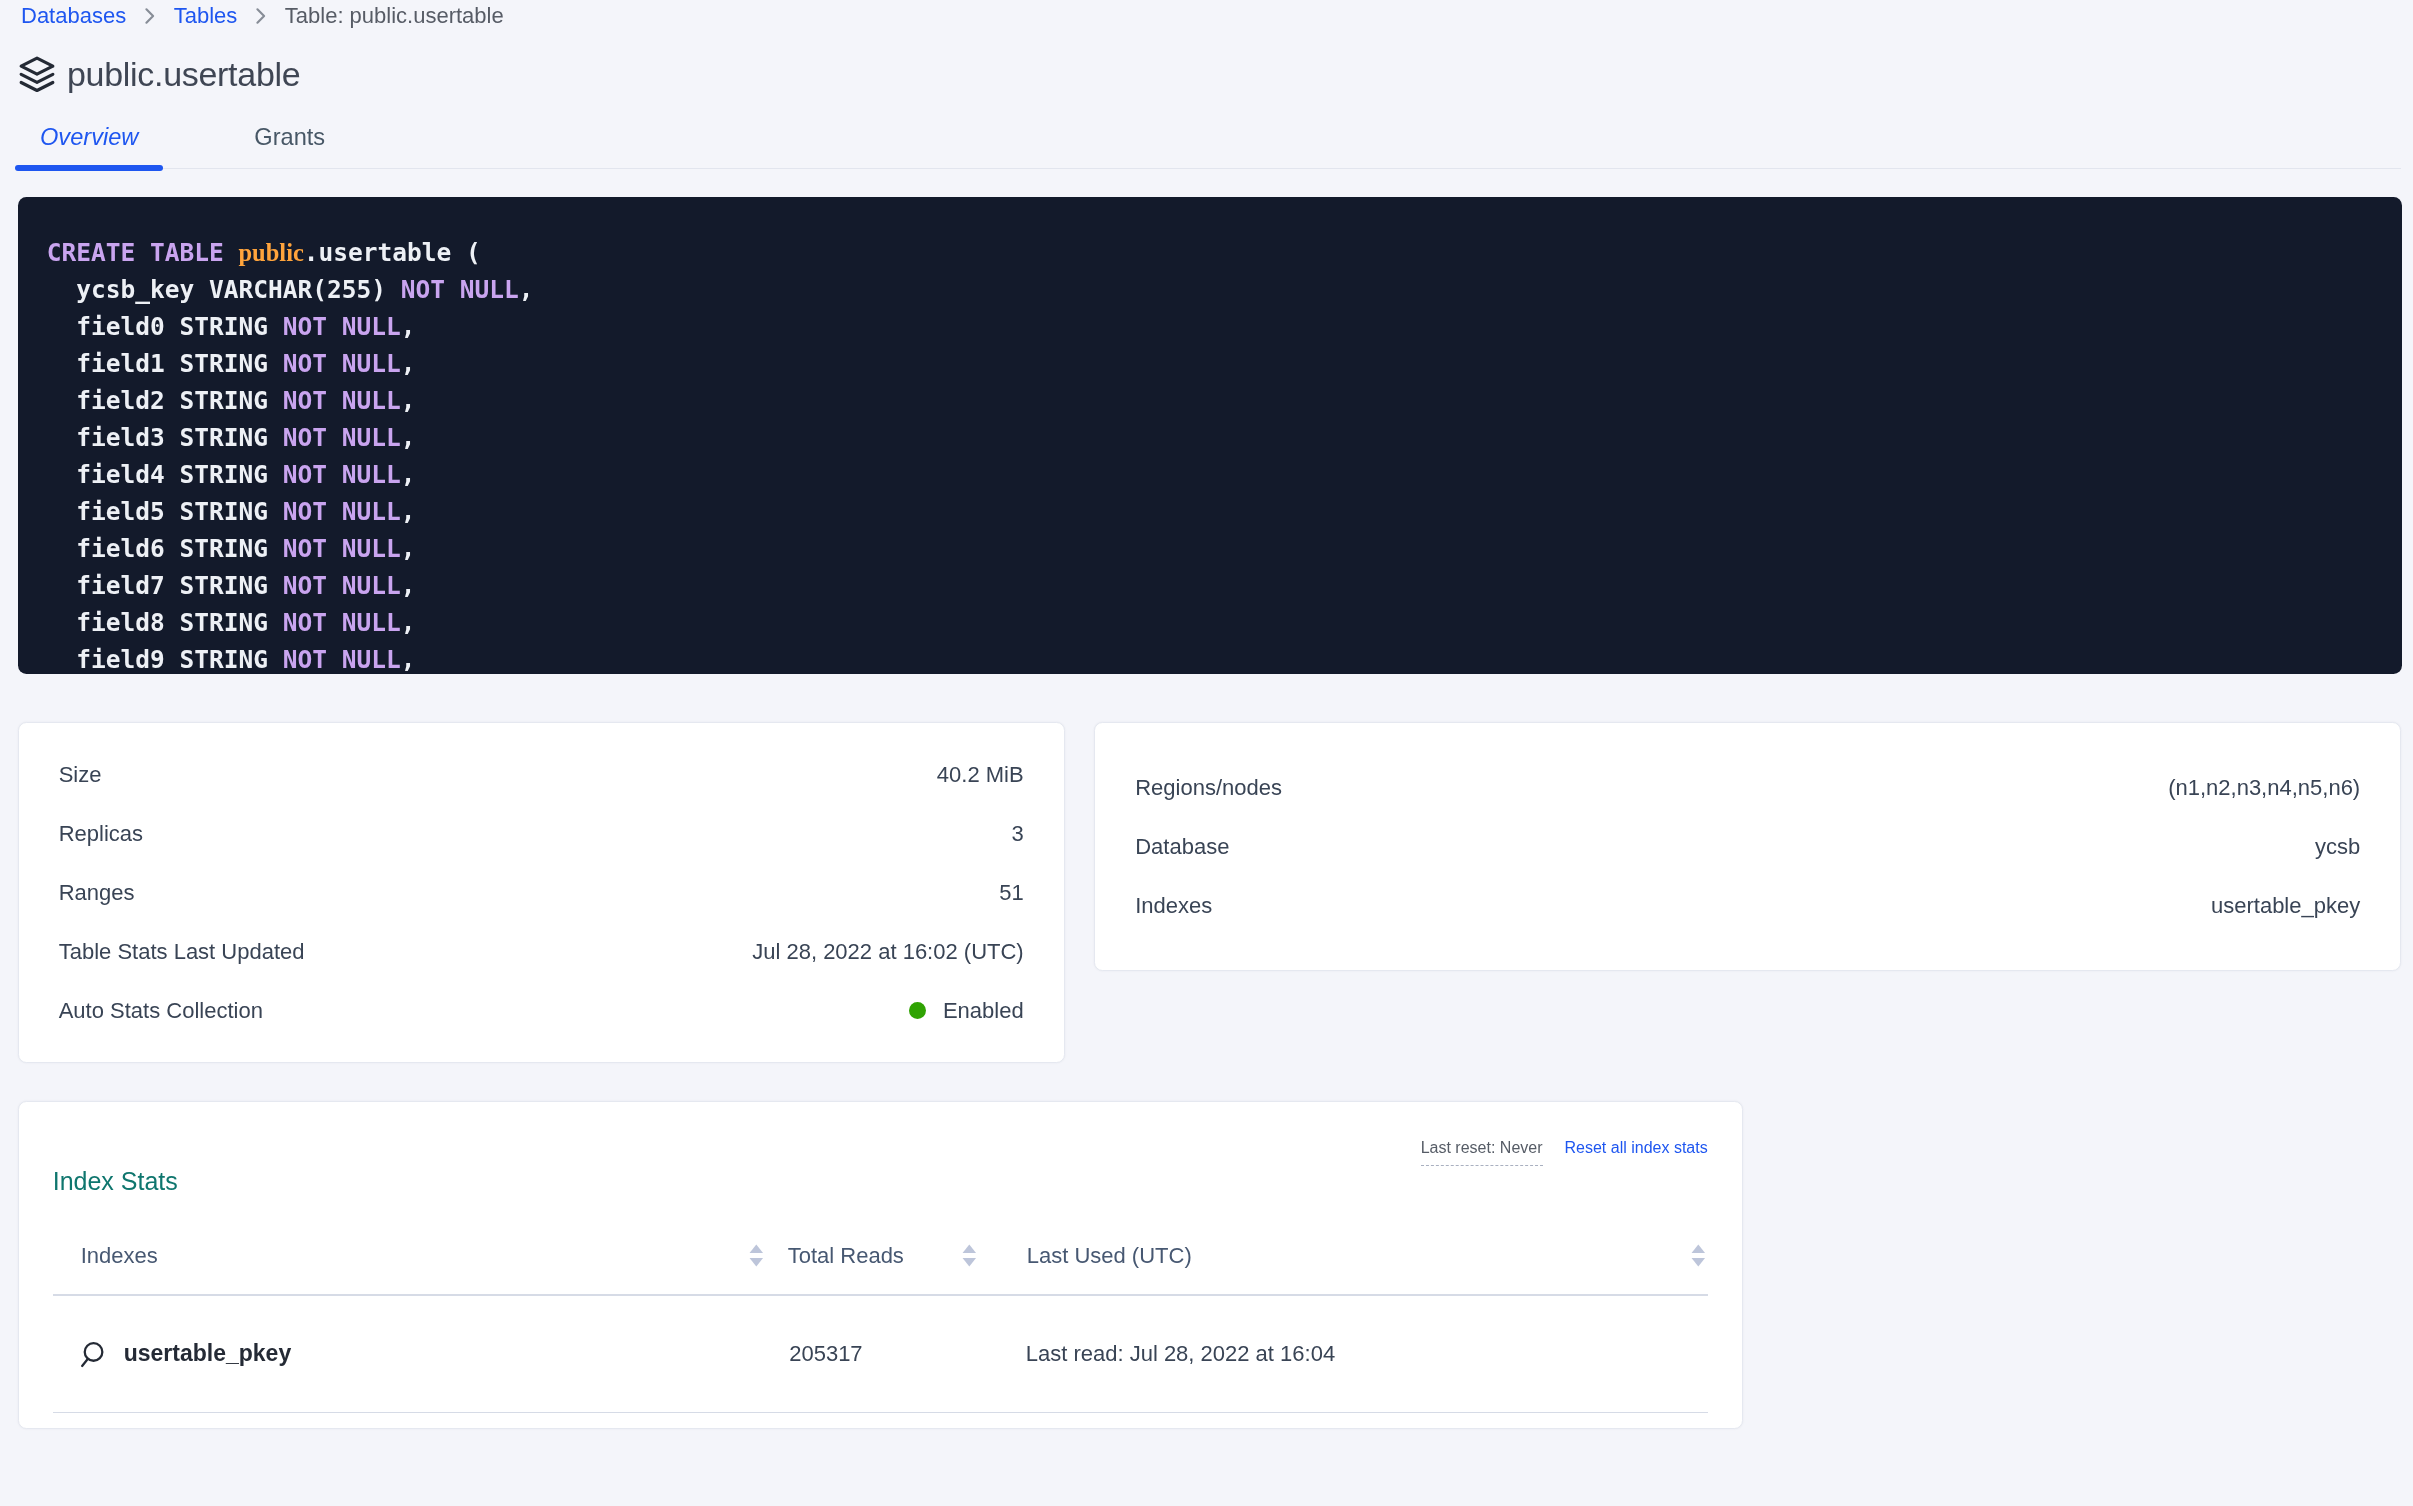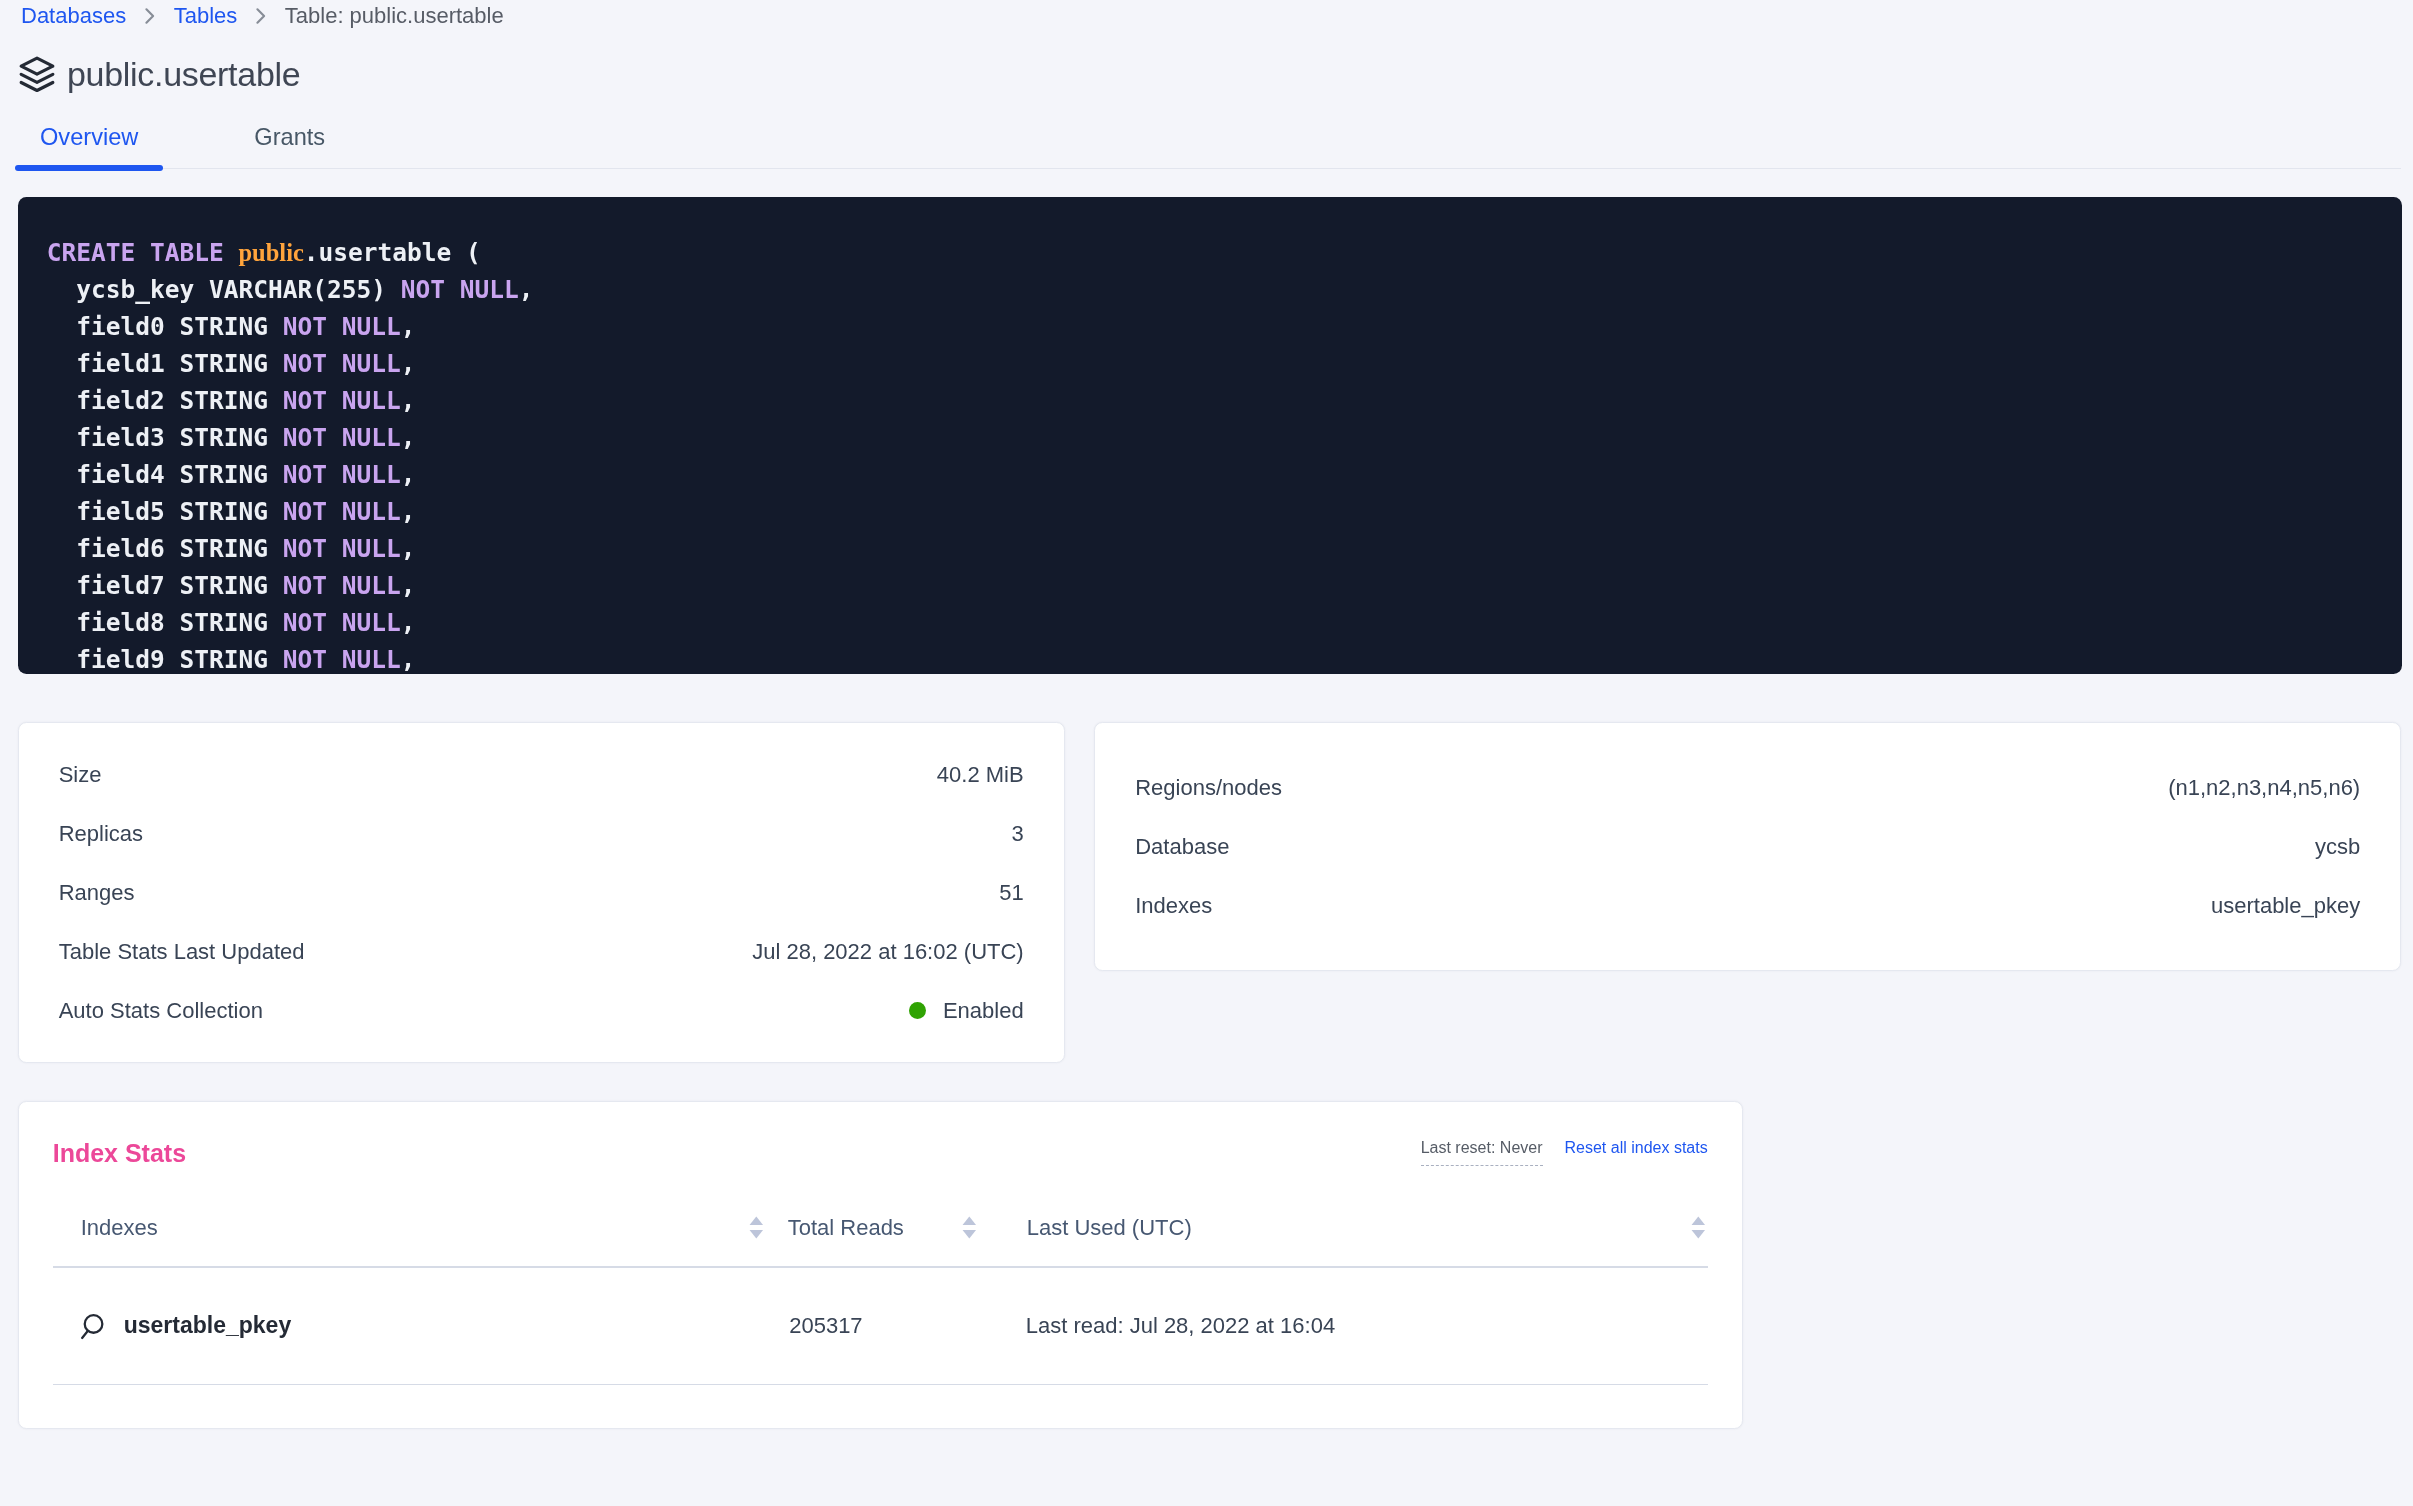--- a/index.html
+++ b/index.html
@@ -17,21 +17,21 @@
   .crumb-current { color:#575c66; }
   .crumb-sep { display:flex; align-items:center; }
 
   
   .title-row { display:flex; align-items:center; gap:10px; margin:25px 0 0 17px; }
   .page-title { font-size:34px; font-weight:500; color:#3f4654; letter-spacing:-0.3px; }
 
   
   .tabs { display:flex; margin:30px 11.8px 0 15px; border-bottom:1.7px solid #e2e5ee; }
   .tab { position:relative; font-size:23.6px; font-weight:500; color:#475766; padding:0 25px 17px; margin-right:66px; cursor:pointer; }
-  .tab.active { color:#1e56f0; }
+  .tab.active { color:#1e56f0;font-style:italic; }
   .tab.active::after { content:""; position:absolute; left:0; right:0; bottom:-2.5px; height:5.9px; border-radius:3.4px; background:#1e56f0; }
 
   
   .code-block {
     margin:28px 11.8px 0 17.7px;
     width:2384px; height:477px;
     background:#131a2b; border-radius:8.4px;
     padding:37px 25px 0 29px;
     overflow:hidden;
     font-family:"DejaVu Sans Mono", monospace;
@@ -48,21 +48,21 @@
   .card-left  { width:1047px; padding:22px 40px; }
   .card-right { flex:1; padding:35px 40px; }
   .stat-row { height:59px; display:flex; justify-content:space-between; align-items:center; font-size:22px; color:#394455; }
   .stat-label { white-space:nowrap; }
   .stat-value { white-space:nowrap; text-align:right; display:flex; align-items:center; }
   .status-dot { width:17px; height:17px; border-radius:50%; background:#30a303; display:inline-block; margin-right:17px; }
 
   
   .index-card { margin:38px 0 0 17.7px; width:1725px; height:328px; padding:37px 34px 0; }
   .index-header { display:flex; justify-content:space-between; align-items:flex-start; }
-  .index-title { font-size:25px; font-weight:700; color:#ec4899; }
+  .index-title { font-size:25px; font-weight:400; color:#0f766e;margin-top:28px; }
   .index-header-right { display:flex; align-items:baseline; gap:22px; font-size:16px; }
   .last-reset { color:#565c66; border-bottom:1.7px dashed #a9b0c0; padding-bottom:7.6px; }
   .reset-link { color:#1e56f0; font-weight:500; cursor:pointer; text-decoration:none; }
 
   .tbl-header { display:flex; align-items:center; margin-top:46px; padding-left:28px; font-size:22px; color:#475872; }
   .col-indexes { width:685px; display:flex; justify-content:space-between; align-items:center; cursor:pointer; }
   .col-reads   { width:261px; display:flex; align-items:center; padding-left:22px; cursor:pointer; }
   .col-reads .sort-icon { margin-left:56px; }
   .col-last    { flex:1; display:flex; justify-content:space-between; align-items:center; cursor:pointer; }
   .sort-icon { display:inline-flex; flex-direction:column; align-items:center; }

